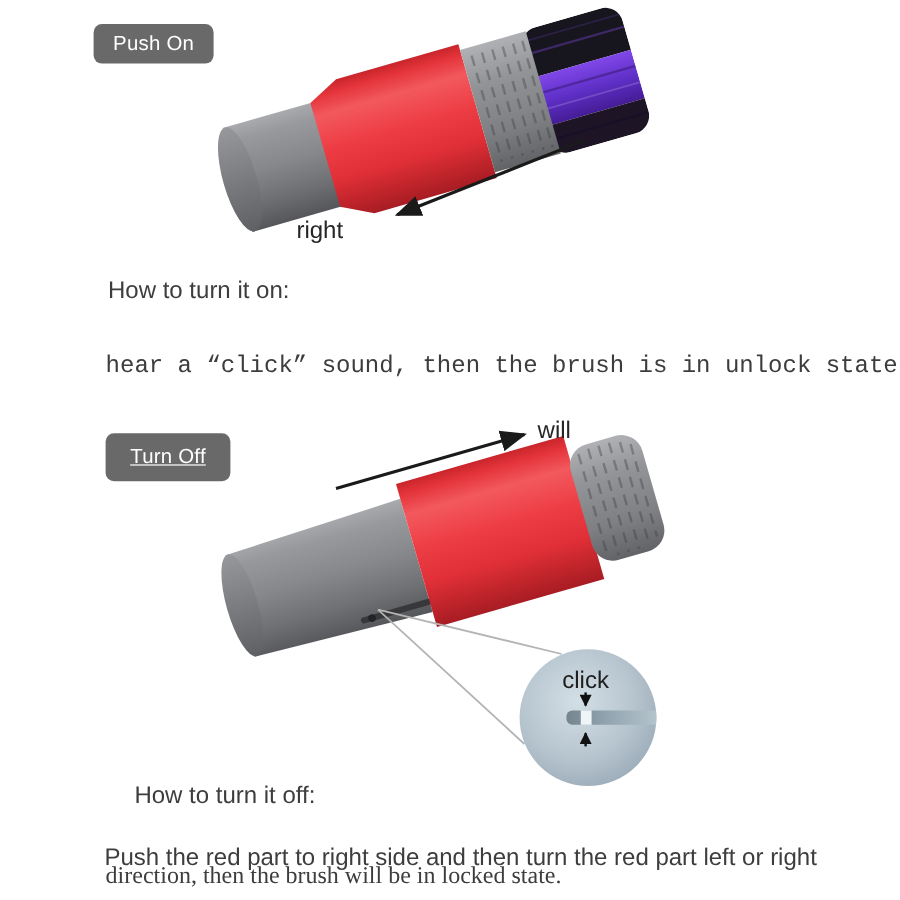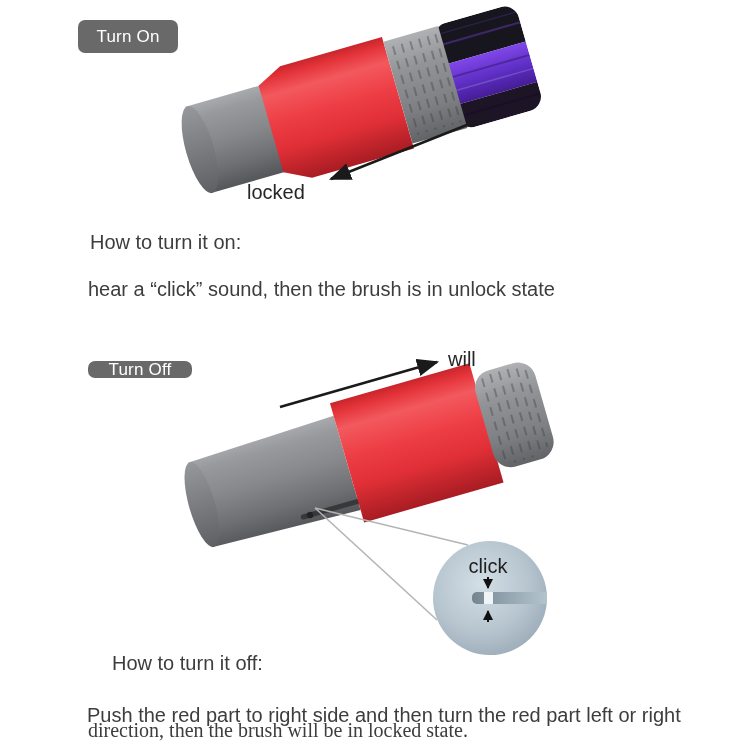--- a/index.html
+++ b/index.html
@@ -6,21 +6,21 @@
   .canvas{
     position:relative;width:750px;height:750px;background:#ffffff;
     font-family:"Liberation Sans",sans-serif;overflow:hidden;
   }
   .badge{
     position:absolute;background:#696969;color:#ffffff;border-radius:7px;
     font-size:17px;display:flex;align-items:center;justify-content:center;
     letter-spacing:.2px;
   }
   .badge-on{left:78px;top:20px;width:100px;height:33px;}
-  .badge-off{left:88px;top:361px;width:104px;height:17px;}
+  .badge-off{left:88px;top:361px;width:104px;height:40px;text-decoration:underline;}
   .txt{position:absolute;color:#3d3d3d;font-size:20px;white-space:nowrap;}
   .arrow-lbl{position:absolute;color:#262626;font-size:20px;white-space:nowrap;}
   svg{position:absolute;display:block;}
   .svg-top{left:150px;top:0px;}
   .svg-bottom{left:150px;top:345px;}
 </style>
 </head>
 <body>
 
 <div class="canvas">
@@ -104,25 +104,25 @@
         <line x1="234" y1="-46" x2="234" y2="46"></line>
           <line x1="243" y1="-46" x2="243" y2="46"></line>
         <line x1="252" y1="-46" x2="252" y2="46"></line>
           <line x1="260" y1="-46" x2="260" y2="46"></line>
       </g>
     </g>
 
     <line x1="337" y1="117" x2="181" y2="179" stroke="#1a1a1a" stroke-width="2.6" marker-end="url(#ahBig)"></line>
   </svg>
 
-  <div class="badge badge-on">Turn On</div>
-  <div class="arrow-lbl" style="left:247px;top:181px;">locked</div>
+  <div class="badge badge-on">Push On</div>
+  <div class="arrow-lbl" style="left:247px;top:181px;">right</div>
 
   <div class="txt" style="left:90px;top:231px;">How to turn it on:</div>
-  <div class="txt" style="left:88px;top:278px;">hear a “click” sound, then the brush is in unlock state</div>
+  <div class="txt" style="left:88px;top:294px;font-family:Liberation Mono, monospace;">hear a “click” sound, then the brush is in unlock state</div>
 
   <svg class="svg-bottom" width="470" height="320" viewBox="0 0 470 320">
     <defs>
       <clipPath id="circClip">
           <circle cx="340" cy="253" r="57"></circle>
         </clipPath>
     </defs>
 
     <line x1="130" y1="62" x2="287" y2="17" stroke="#1a1a1a" stroke-width="2.6" marker-end="url(#ahBig)"></line>
 

